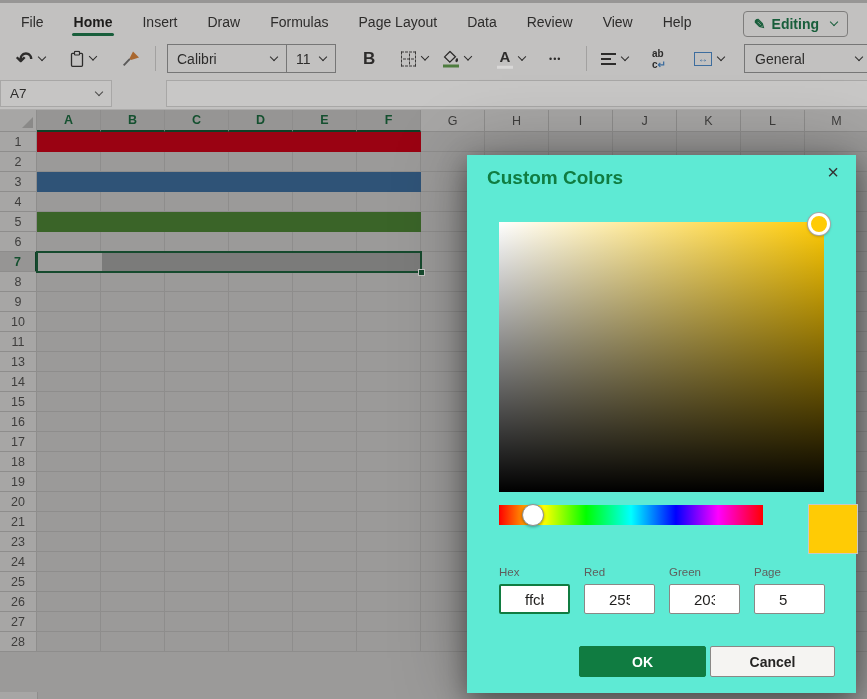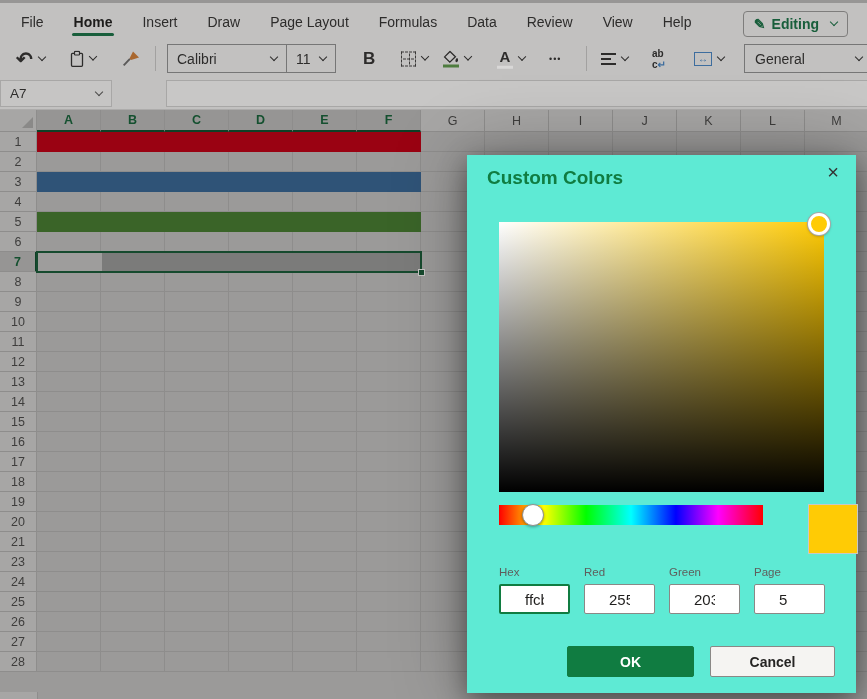--- a/index.html
+++ b/index.html
@@ -90,36 +90,36 @@
          background:linear-gradient(to right,#f00 0%,#ff8000 8%,#ff0 17%,#0f0 33%,#0ff 50%,#00f 67%,#f0f 83%,#f00 100%); }
   .hpick { position:absolute; top:50%; width:22px; height:22px; border-radius:50%; background:#fff; border:1px solid #919190;
            box-shadow:0 1px 3px rgba(0,0,0,.35); transform:translate(-50%,-50%); }
   .swatch { position:absolute; left:341px; top:349px; width:50px; height:50px; border:1px solid #c9c8c7; }
   .fields { position:absolute; left:32px; right:31px; top:411px; display:flex; gap:14px; }
   .field { flex:1; }
   .field label { display:block; font-size:11.5px; color:#5f5e5c; margin-bottom:6px; }
   .field input { width:100%; height:30px; border:1px solid #8a8886; border-radius:2px; padding:0 24px; font-size:15px;
                  font-family:inherit; color:#201f1e; outline:none; background:#fff; }
   .field.hex input { border:2px solid #107C41; }
-  .dlg-buttons { position:absolute; bottom:16px; right:21px; display:flex; gap:16px; }
+  .dlg-buttons { position:absolute; bottom:16px; right:21px; display:flex; gap:4px; }
   .btn { height:31px; border-radius:2px; font-size:14px; font-weight:bold; display:flex; align-items:center; justify-content:center; font-family:inherit; }
   .btn.ok { width:127px; background:#107C41; border:1px solid #107C41; color:#fff; }
   .btn.cancel { width:125px; background:#f5f4f2; border:1px solid #8a8886; color:#252423; }
 </style>
 </head>
 <body>
 
 <div class="menubar">
   <span style="display:flex;height:100%">
       <span class="menu-item">File</span>
       <span class="menu-item active">Home</span>
       <span class="menu-item">Insert</span>
       <span class="menu-item">Draw</span>
+      <span class="menu-item">Formulas</span>
       <span class="menu-item">Page Layout</span>
-      <span class="menu-item">Formulas</span>
       <span class="menu-item">Data</span>
       <span class="menu-item">Review</span>
       <span class="menu-item">View</span>
       <span class="menu-item">Help</span>
     </span>
   <div class="editing-btn">
     <span class="pencil">✎</span>
     <span>Editing</span>
     <span class="chev"></span>
   </div>
@@ -406,36 +406,20 @@
       <div class="cell"></div>
       <div class="cell"></div>
       <div class="cell"></div>
       <div class="cell"></div>
       <div class="cell"></div>
       <div class="cell"></div>
       <div class="cell"></div>
       <div class="cell"></div>
     </div>
     <div class="grid-row">
-      <div class="rowhdr">12</div>
-      <div class="cell"></div>
-      <div class="cell"></div>
-      <div class="cell"></div>
-      <div class="cell"></div>
-      <div class="cell"></div>
-      <div class="cell"></div>
-      <div class="cell"></div>
-      <div class="cell"></div>
-      <div class="cell"></div>
-      <div class="cell"></div>
-      <div class="cell"></div>
-      <div class="cell"></div>
-      <div class="cell"></div>
-    </div>
-    <div class="grid-row">
       <div class="rowhdr">13</div>
       <div class="cell"></div>
       <div class="cell"></div>
       <div class="cell"></div>
       <div class="cell"></div>
       <div class="cell"></div>
       <div class="cell"></div>
       <div class="cell"></div>
       <div class="cell"></div>
       <div class="cell"></div>

